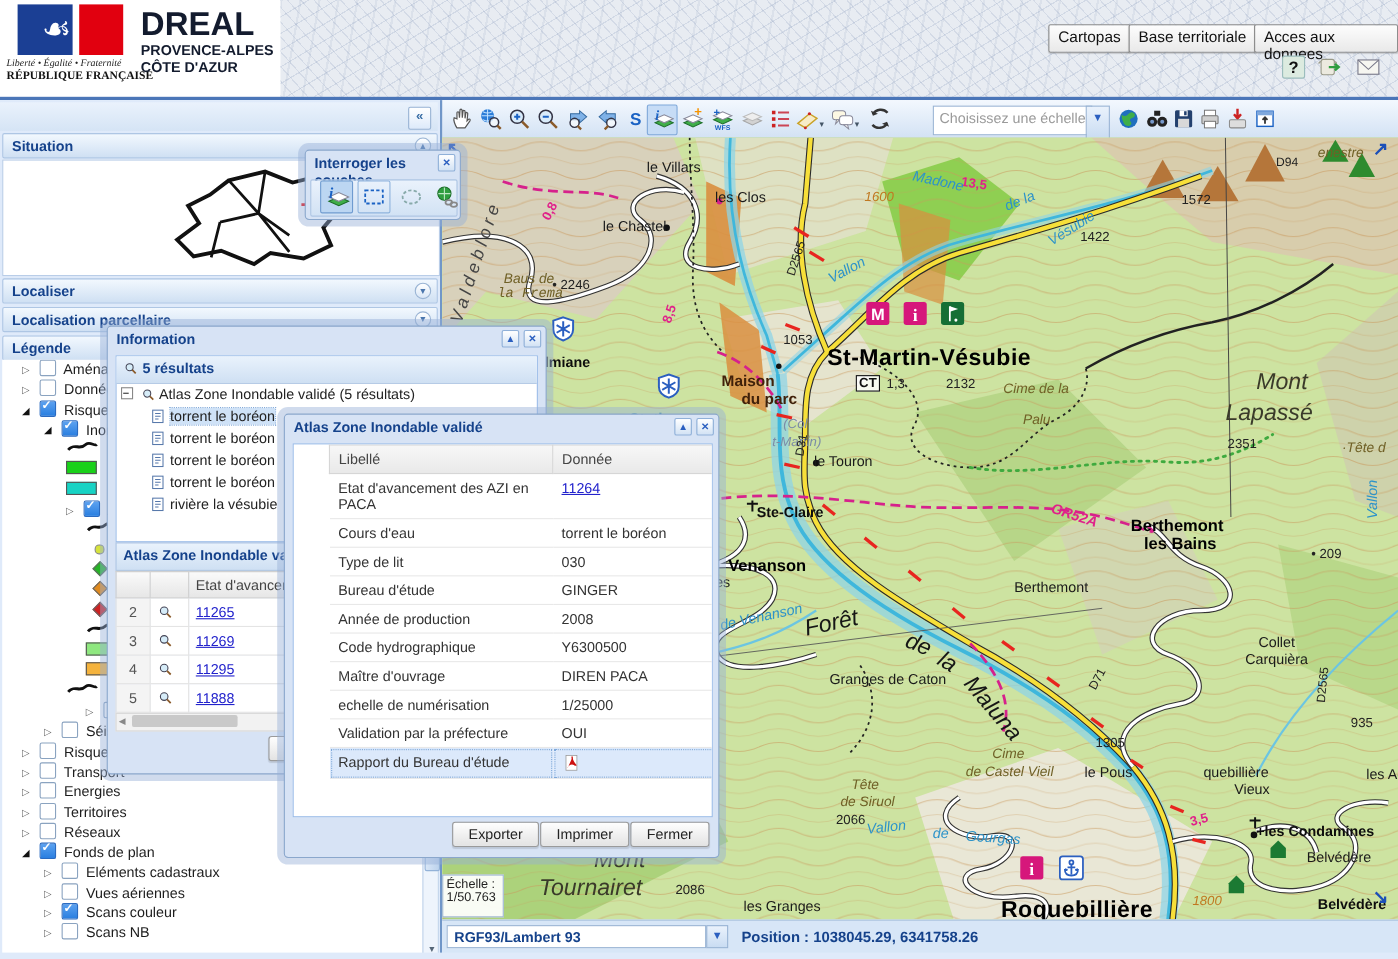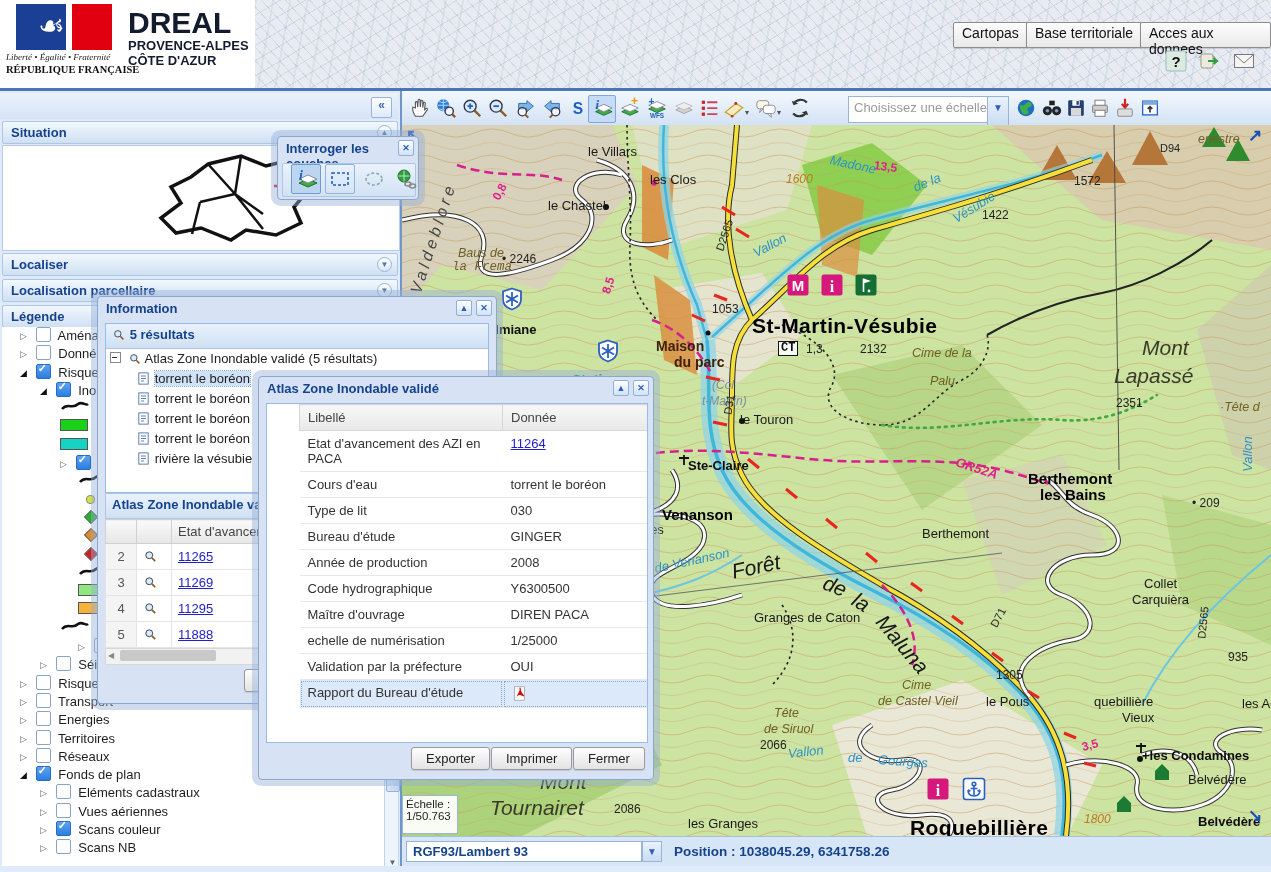--- a/index.html
+++ b/index.html
@@ -94,21 +94,21 @@
   .relief{font-style:italic;color:#6f6026;font-size:12.5px;}
   .relief-big{font-style:italic;color:#3a3a2a;font-size:21px;}
   .relief-v{font-style:italic;color:#444;font-size:16px;letter-spacing:4px;}
   .forest{font-style:italic;color:#161616;font-size:21px;}
   .elev{font-size:12px;color:#222;}
   .elev-o{font-size:12px;font-style:italic;color:#c07820;}
   .roadnum{font-size:11px;color:#222;}
   .pinknum{font-size:12px;font-weight:bold;color:#e0218a;}
   .grl{font-size:13px;font-weight:bold;font-style:italic;color:#e0218a;}
   .ghost{font-style:italic;color:#7b8ca6;font-size:12px;}
-  .ctb{font-size:12px;font-weight:bold;color:#111;border:1.5px solid #111;background:rgba(255,255,255,.85);padding:0 2px;font-family:Liberation Mono, monospace;}
+  .ctb{font-size:12px;font-weight:bold;color:#111;border:1.5px solid #111;background:rgba(255,255,255,.85);padding:0 2px;}
   .panarrow{font-size:17px;color:#1b4fb8;font-weight:bold;}
   .mapico{position:absolute;}
   #scale-overlay{left:402px;top:795px;width:56px;height:39px;background:rgba(255,255,255,.92);
      border:1px solid #9db4d2;font-size:11.5px;color:#222;padding:2px 3px;box-sizing:border-box;}
 
   
   #statusbar{left:402px;top:836px;width:869px;height:30px;background:#d7e6f7;border-top:1px solid #a9c0dd;}
   #proj-select{left:4px;top:4px;width:236px;height:21px;background:#fff;border:1px solid #9ab4d4;
      font-size:13px;font-weight:bold;color:#15428b;padding:2px 0 0 6px;box-sizing:border-box;}
   #proj-btn{left:240px;top:4px;width:20px;height:21px;background:linear-gradient(#eaf2fc,#c9dcf2);
@@ -1133,21 +1133,21 @@
   <div class="ml hydro" style="left: 476px; top: 628px; transform: rotate(4deg);">Gourgas</div>
 
   <div class="ml pinknum" style="left: 680px; top: 616px; transform: rotate(-14deg);">3,5</div>
 
   <div class="ml relief-big" style="left: 138px; top: 646px;">Mont</div>
 
   <div class="ml relief-big" style="left: 88px; top: 672px;">Tournairet</div>
 
   <div class="ml elev" style="left: 212px; top: 678px;">2086</div>
 
-  <div class="ml place" style="left: 262px; top: 692px; padding-left: 24px;">les Granges</div>
+  <div class="ml place" style="left: 250px; top: 692px; padding-left: 24px;">les Granges</div>
 
   <div class="ml elev-o" style="left: 682px; top: 688px;">1800</div>
 
   <div class="ml place-big" style="left: 508px; top: 692px;">Roquebillière</div>
 
   <div class="ml place-b" style="left: 740px; top: 624px;">+les Condamines</div>
 
   <div class="ml place" style="left: 786px; top: 648px;">Belvédère</div>
 
   <div class="ml place-b" style="left: 796px; top: 690px;">Belvédère</div>

